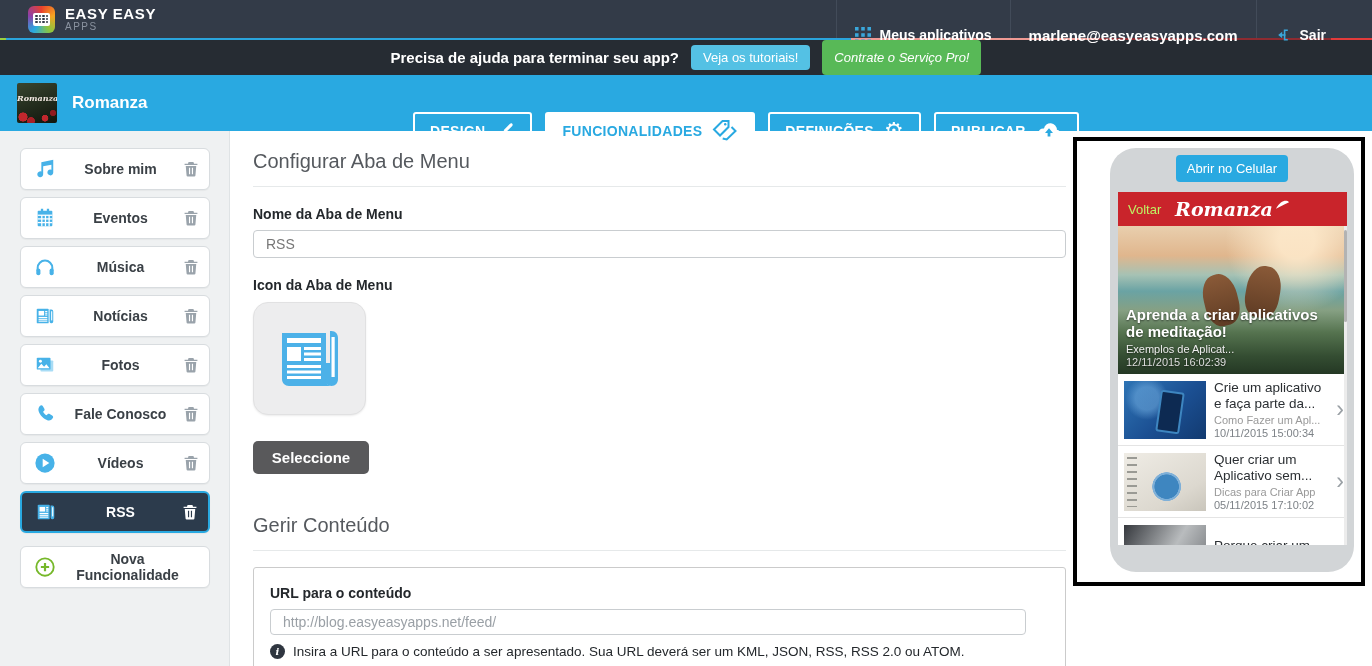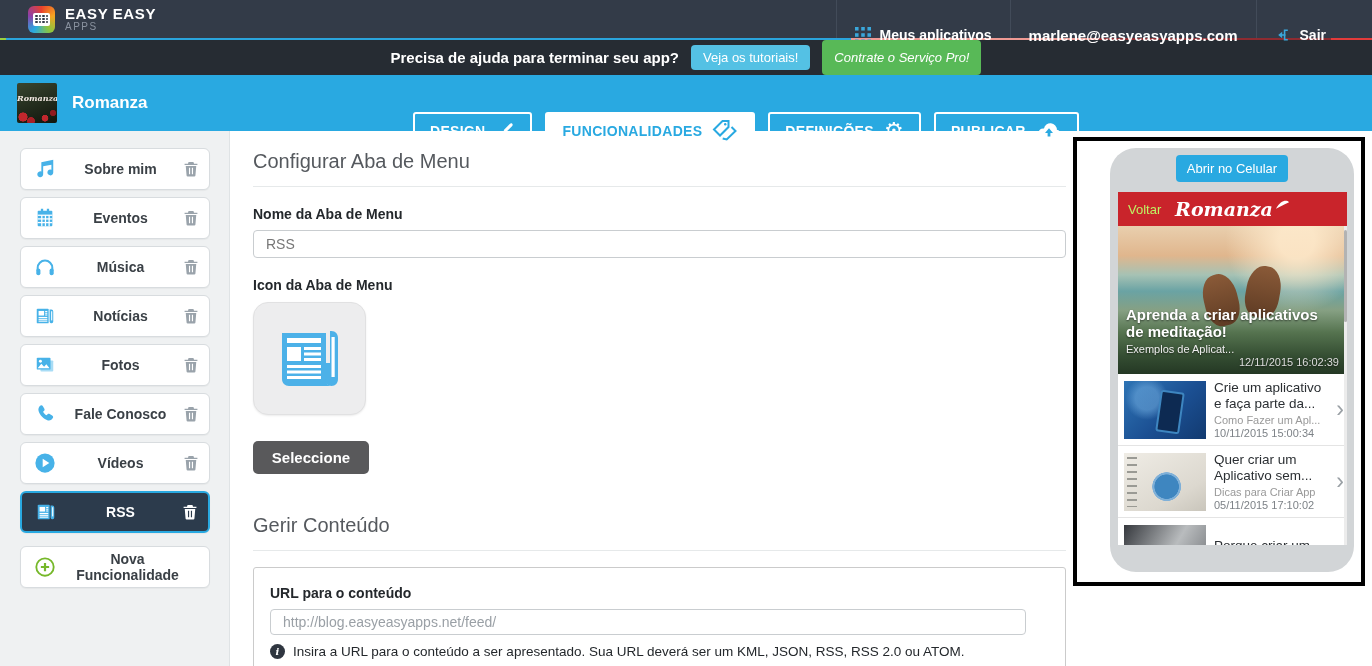--- a/index.html
+++ b/index.html
@@ -106,21 +106,21 @@
     background:
       radial-gradient(circle at 78% 10%, rgba(255,235,205,.85) 0 8%, transparent 32%),
       linear-gradient(180deg,#e9cfae 0%,#e0b68d 20%,#a6c2b4 33%,#6aa3a4 44%,#86a083 57%,#55734f 72%,#344d32 88%,#243824 100%); }
   .boot { position:absolute; width:34px; height:52px; background:linear-gradient(180deg,#8a5a38,#5f3c24);
     border-radius:45% 45% 40% 40%; }
   .boot.b1 { left:86px; top:48px; transform:rotate(-14deg); }
   .boot.b2 { left:128px; top:40px; transform:rotate(10deg); }
   .pv-f-text { position:absolute; left:8px; right:8px; bottom:6px; text-shadow:0 1px 2px rgba(0,0,0,.55); }
   .pv-f-title { color:#fff; font-size:15px; font-weight:bold; line-height:1.15; }
   .pv-f-sub { color:#eee; font-size:11px; margin-top:3px; }
-  .pv-f-date { color:#ddd; font-size:11px; margin-top:1px;text-align:right; }
+  .pv-f-date { color:#ddd; font-size:11px; margin-top:1px; }
   .pv-item { height:72px; border-bottom:1px solid #e4e4e4; display:flex; align-items:center; padding:6px 16px 6px 6px;
     position:relative; cursor:pointer; }
   .pv-thumb { width:82px; height:58px; flex:none; margin-right:8px; }
   .thumb-1 { background:
       radial-gradient(circle at 28% 30%, rgba(120,180,230,.5) 0 16%, transparent 30%),
       linear-gradient(135deg,#2e74b5 0%,#1b4f92 55%,#123a70 100%); position:relative; }
   .thumb-1::before { content:""; position:absolute; left:34px; top:10px; width:20px; height:38px;
     background:#0d2a52; border:2px solid #3e86c0; border-radius:3px; transform:rotate(8deg); }
   .thumb-2 { background:
       repeating-linear-gradient(180deg,#9a9a94 0 2px,transparent 2px 7px) 3px 4px / 10px 50px no-repeat,

